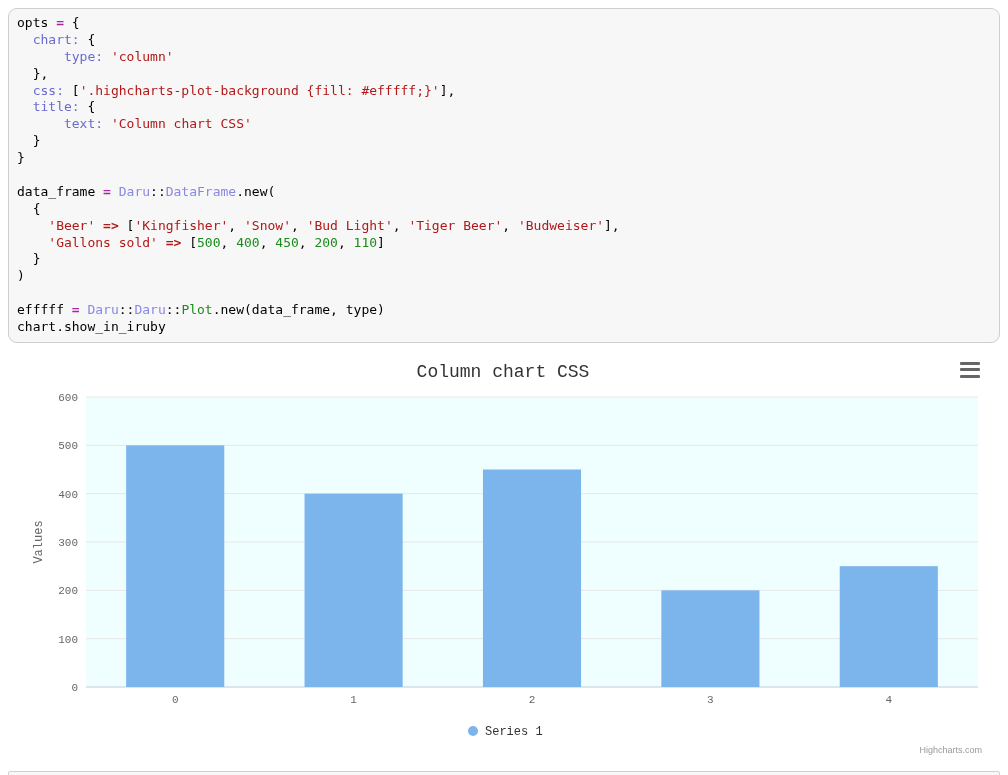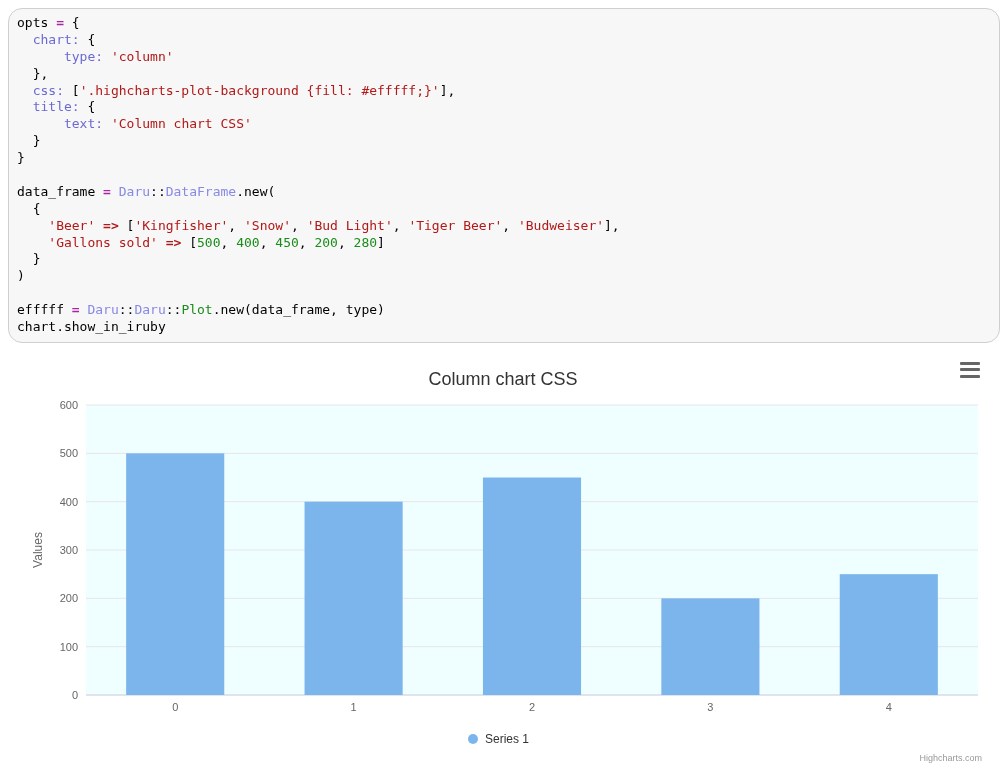--- a/index.html
+++ b/index.html
@@ -8,21 +8,21 @@
     padding: 8px;
     font-family: "Helvetica Neue", Helvetica, Arial, sans-serif;
     font-size: 14px;
     color: #333;
     background: #fff;
     width: 1008px;
   }
   .code-cell {
     background: #f7f7f7;
     border: 1px solid #cfcfcf;
-    border-radius: 14px;
+    border-radius: 9px;
     padding: 6px 8px;
     font-family: "DejaVu Sans Mono", Menlo, Consolas, monospace;
     font-size: 13px;
     line-height: 1.3;
     white-space: pre;
     overflow-x: auto;
     color: #000;
   }
   .tok-key { color: #6a6ad1; }
   .tok-str { color: #b21818; }
@@ -57,21 +57,22 @@
   }
   .menu-btn span {
     display: block;
     height: 3px;
     background: #666;
     border-radius: 1px;
   }
   .chart-wrap {
     position: relative;
     height: 400px;
-    margin-top: 12px;
+    margin-top: 4px;
+    font-family: Liberation Mono, monospace;
   }
   .plot-bg { fill: #efffff; }
   .axis-line { stroke: #ccd6eb; stroke-width: 1; }
   .grid-line { stroke: #e6e6e6; stroke-width: 1; }
   .tick-label { font-size: 11px; fill: #666; }
   .ylabel { font-size: 12px; fill: #666; }
   .bar { fill: #7cb5ec; }
   .legend-text { font-size: 12px; fill: #333; }
   .legend-dot { fill: #7cb5ec; }
   .credits {
@@ -100,21 +101,21 @@
 <span>  },</span>
 <span>  </span><span class="tok-key">css:</span><span> [</span><span class="tok-str">'.highcharts-plot-background {fill: #efffff;}'</span><span>],</span>
 <span>  </span><span class="tok-key">title:</span><span> {</span>
 <span>      </span><span class="tok-key">text:</span> <span class="tok-str">'Column chart CSS'</span>
 <span>  }</span>
 <span>}</span>
 
 <span>data_frame </span><span class="tok-op2">=</span> <span class="tok-const">Daru</span><span>::</span><span class="tok-const">DataFrame</span><span>.new(</span>
 <span>  {</span>
 <span>    </span><span class="tok-str">'Beer'</span><span class="tok-op"> =&gt; </span>[<span class="tok-str">'Kingfisher'</span>, <span class="tok-str">'Snow'</span>, <span class="tok-str">'Bud Light'</span>, <span class="tok-str">'Tiger Beer'</span>, <span class="tok-str">'Budweiser'</span>],
-<span>    </span><span class="tok-str">'Gallons sold'</span><span class="tok-op"> =&gt; </span>[<span class="tok-num">500</span>, <span class="tok-num">400</span>, <span class="tok-num">450</span>, <span class="tok-num">200</span>, <span class="tok-num">280</span>]
+<span>    </span><span class="tok-str">'Gallons sold'</span><span class="tok-op"> =&gt; </span>[<span class="tok-num">500</span>, <span class="tok-num">400</span>, <span class="tok-num">450</span>, <span class="tok-num">200</span>, <span class="tok-num">110</span>]
 <span>  }</span>
 <span>)</span>
 
 <span>efffff </span><span class="tok-op2">=</span> <span class="tok-const">Daru</span><span>::</span><span class="tok-const">Daru</span><span>::</span><span class="tok-class">Plot</span><span>.new(data_frame, type)</span>
 <span>chart.show_in_iruby</span></div>
 
 <div class="output-cell">
   <div class="menu-btn">
     <span></span>
       <span></span>

